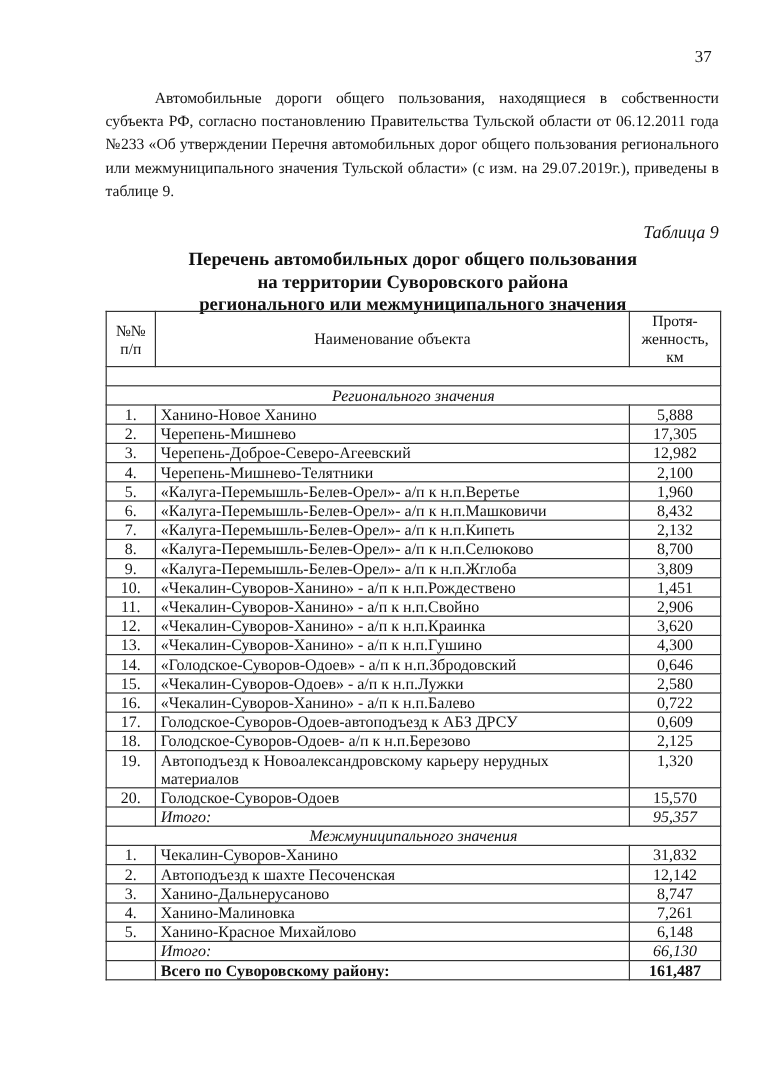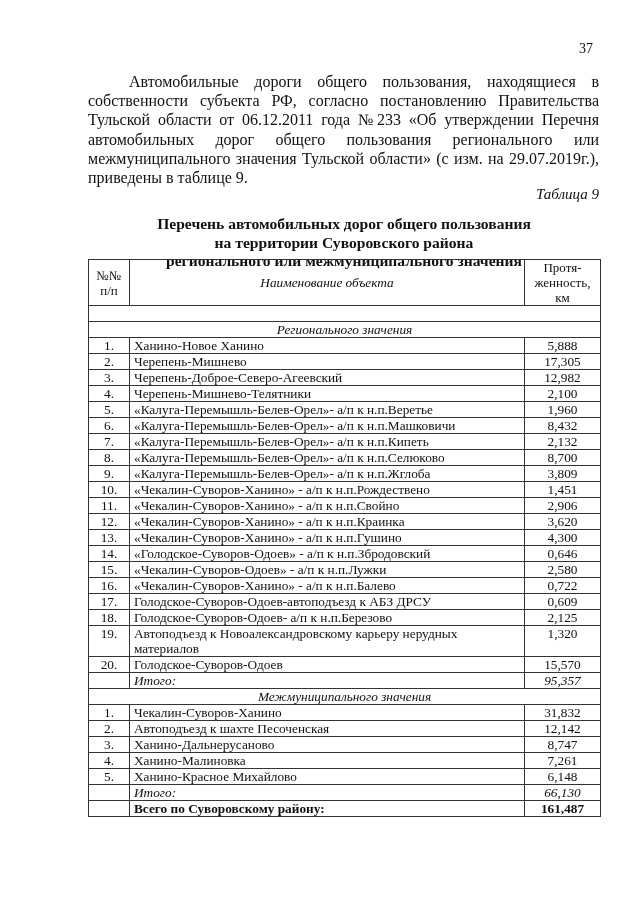--- a/index.html
+++ b/index.html
@@ -1,31 +1,31 @@
 <!DOCTYPE html>
 <html><head>
 <meta charset="utf-8">
 <style>
   html, body { margin: 0; padding: 0; background: #ffffff; }
   body { width: 640px; height: 904px; position: relative; overflow: hidden;
          font-family: "Liberation Serif", "DejaVu Serif", serif; color: #111; }
   .page-num { position: absolute; top: 41px; right: 47px; font-size: 14px; }
-  .para { position: absolute; left: 88px; top: 72px; width: 511px; font-size: 16px;
+  .para { position: absolute; left: 88px; top: 72px; width: 511px; font-size: 13px;
           line-height: 19.2px; text-align: justify; text-indent: 41px; margin: 0; }
   .table-caption { position: absolute; top: 186px; right: 41px; font-size: 15px; font-style: italic; text-align: right; }
-  .table-title { position: absolute; top: 215px; left: 88px; width: 512px; text-align: center;
+  .table-title { position: absolute; top: 208px; left: 88px; width: 512px; text-align: center;
                  font-weight: bold; font-size: 15.6px; line-height: 18.5px; }
   .table-title div { white-space: nowrap; }
   table.roads { position: absolute; top: 259px; left: 88px; width: 512px; border-collapse: collapse;
                 font-size: 13.3px; table-layout: fixed; }
   table.roads td, table.roads th { border: 1px solid #333; padding: 0 4px; line-height: 15px; height: 15px; vertical-align: top; }
   col.c1 { width: 41px; } col.c2 { width: 395px; } col.c3 { width: 76px; }
   th { font-weight: normal; vertical-align: middle !important; text-align: center; }
   th.h-num, th.h-len { font-size: 13px; line-height: 16px; }
-  th.h-name { vertical-align: middle; font-style: italic; }
+  th.h-name { vertical-align: middle; }
   .hdr-row td, .hdr-row th { height: 50px; padding: 0 2px; }
   .empty-row td { height: 15px; }
   td.num { text-align: center; }
   td.len { text-align: center; }
   td.section { text-align: center; font-style: italic; }
   .total td.label, .total td.len { font-style: italic; }
   .grand td.label, .grand td.len { font-weight: bold; }
 </style>
 </head>
 <body>

